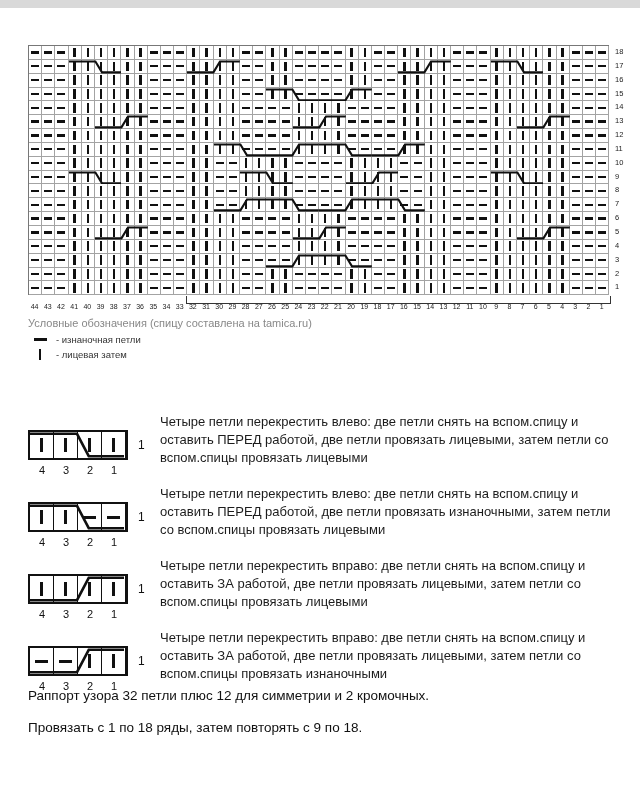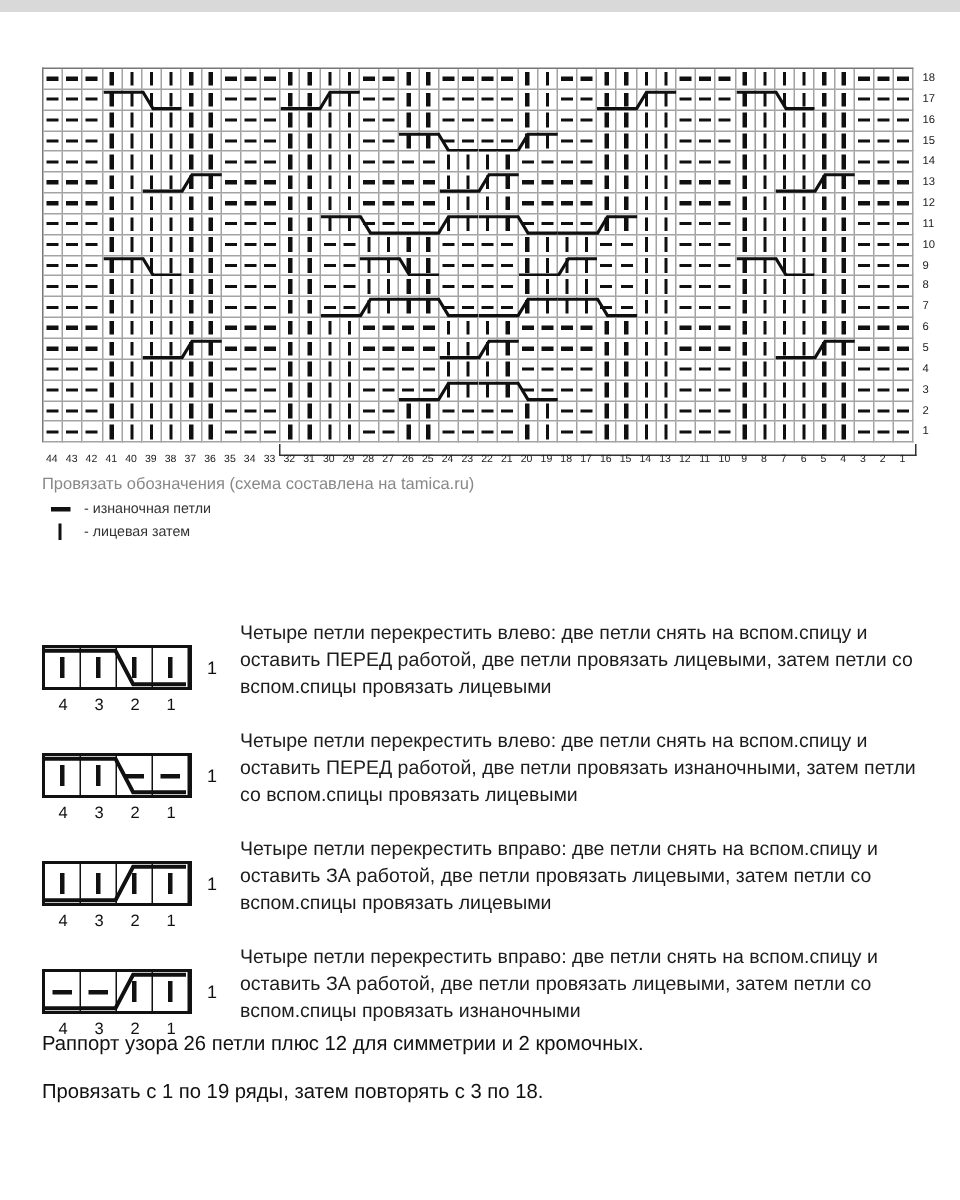--- a/index.html
+++ b/index.html
@@ -2653,21 +2653,21 @@
     <div>8</div>
     <div>7</div>
     <div>6</div>
     <div>5</div>
     <div>4</div>
     <div>3</div>
     <div>2</div>
     <div>1</div>
   </div>
 
-<div class="leg-title">Провязать обозначения (схема составлена на tamica.ru)</div>
+<div class="leg-title">Условные обозначения (спицу составлена на tamica.ru)</div>
 <div class="leg-item" style="top:334px;">
   <span class="leg-sym">
       <span class="leg-p"></span>
     </span>
   <span>- изнаночная петли</span>
 </div>
 <div class="leg-item" style="top:349px;">
   <span class="leg-sym">
       <span class="leg-k"></span>
     </span>
@@ -2794,14 +2794,14 @@
           <div>4</div>
           <div>3</div>
           <div>2</div>
           <div>1</div>
         </div>
       </div>
     <div class="cabdesc">Четыре петли перекрестить вправо: две петли снять на вспом.спицу и оставить ЗА работой, две петли провязать лицевыми, затем петли со вспом.спицы провязать изнаночными</div>
   </div>
 </div>
 
-<div class="note1">Раппорт узора 26 петли плюс 12 для симметрии и 2 кромочных.</div>
-<div class="note2">Провязать с 1 по 19 ряды, затем повторять с 3 по 18.</div>
+<div class="note1">Раппорт узора 32 петли плюс 12 для симметрии и 2 кромочных.</div>
+<div class="note2">Провязать с 1 по 18 ряды, затем повторять с 9 по 18.</div>
 
 </body></html>

